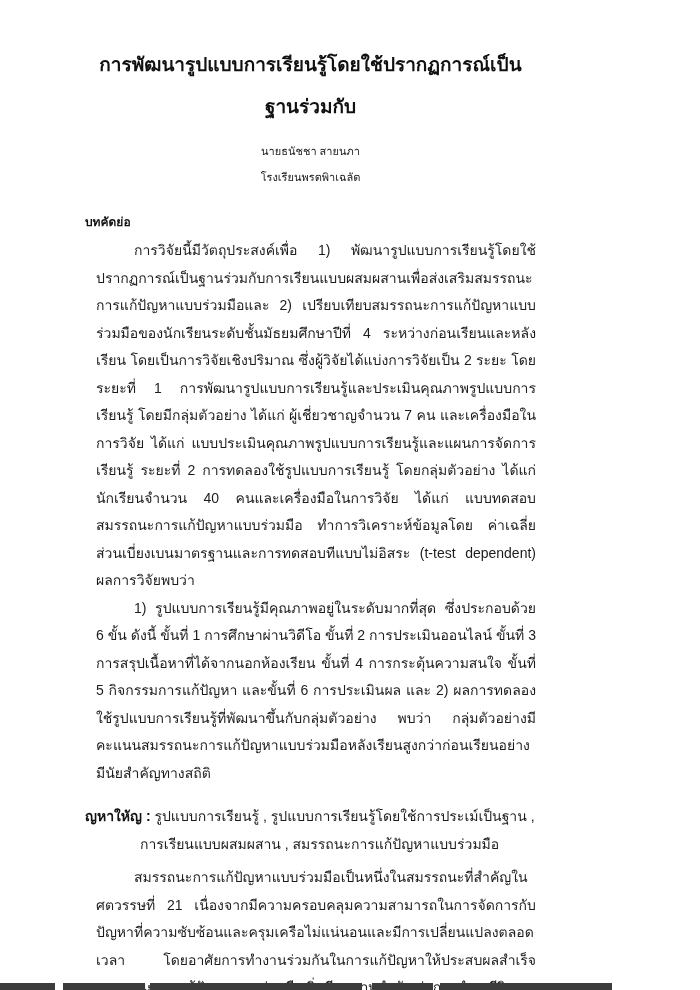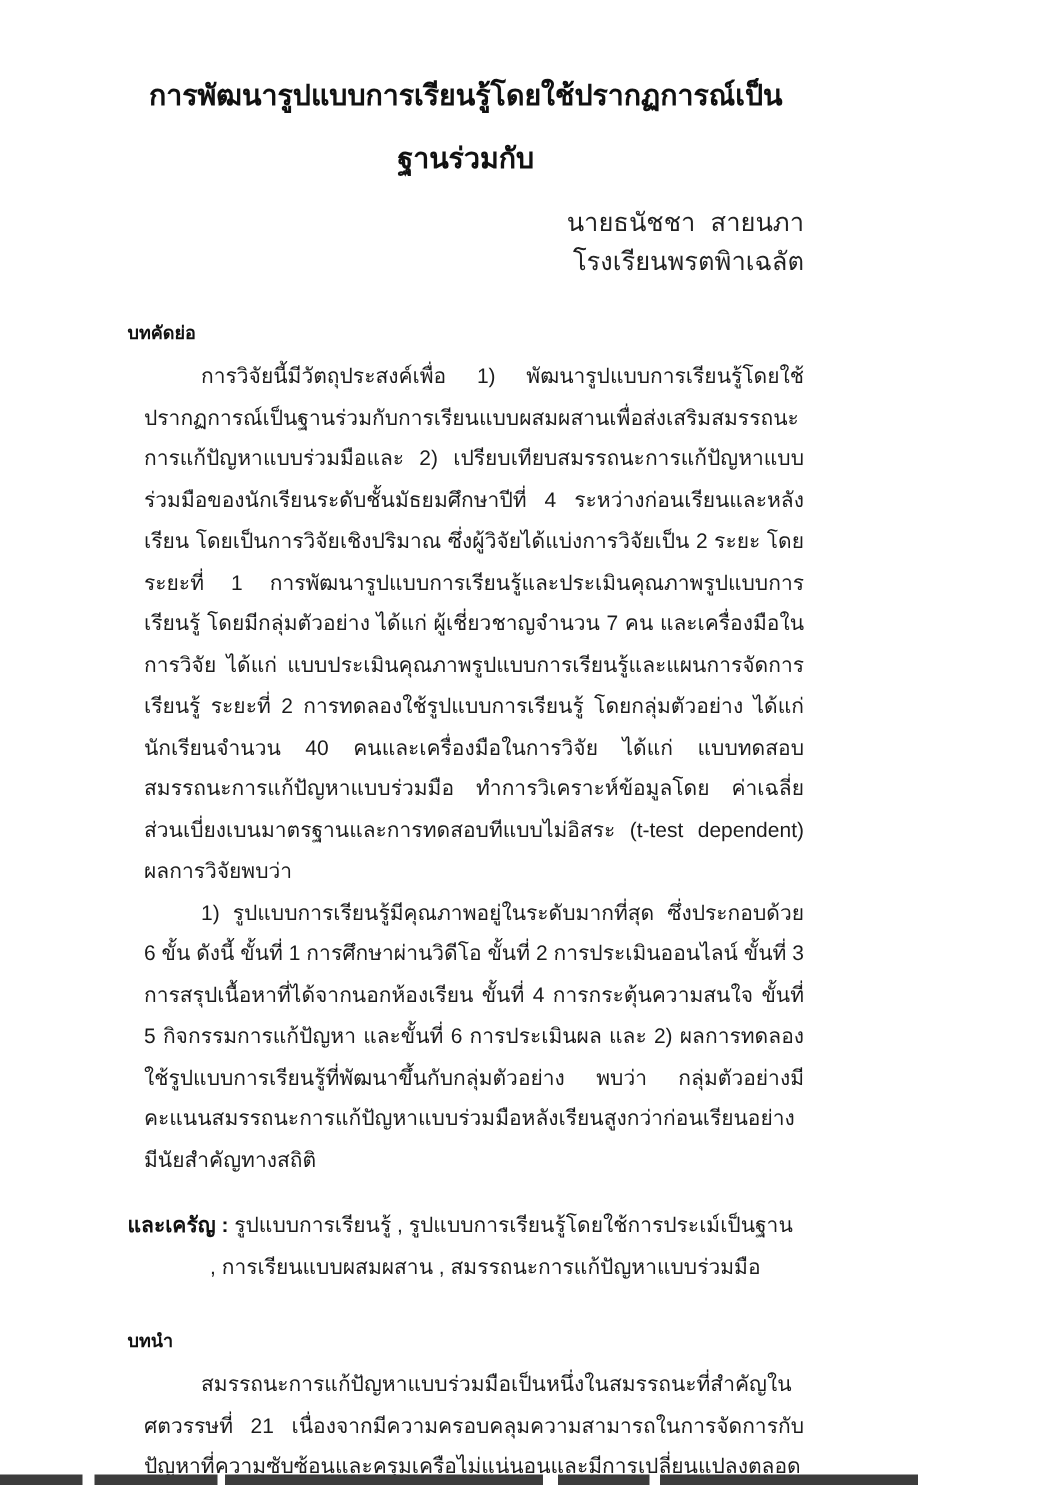--- a/index.html
+++ b/index.html
@@ -20,25 +20,24 @@
   }
   .title {
     text-align: center;
     font-weight: bold;
     font-size: 19px;
     line-height: 42px;
     color: #111111;
   }
   .author-block {
     margin-top: 10px;
-    text-align: right;
-    font-size: 17px;
+    text-align: center;
+    font-size: 11px;
     line-height: 26px;
     color: #222222;
-    font-family: Liberation Mono, monospace;
   }
   .section-heading {
     margin-top: 22px;
     font-size: 12px;
     font-weight: bold;
     color: #111111;
   }
   .body-par {
     margin: 6px 0 0 11px;
     font-size: 14px;
@@ -87,24 +86,23 @@
     <div>นายธนัชชา  สายนภา</div>
     <div>โรงเรียนพรตพิาเฉลัต</div>
   </div>
 
   <div class="section-heading">บทคัดย่อ</div>
 
   <p class="body-par">การวิจัยนี้มีวัตถุประสงค์เพื่อ 1) พัฒนารูปแบบการเรียนรู้โดยใช้ปรากฏการณ์เป็นฐานร่วมกับการเรียนแบบผสมผสานเพื่อส่งเสริมสมรรถนะการแก้ปัญหาแบบร่วมมือและ 2) เปรียบเทียบสมรรถนะการแก้ปัญหาแบบร่วมมือของนักเรียนระดับชั้นมัธยมศึกษาปีที่ 4 ระหว่างก่อนเรียนและหลังเรียน โดยเป็นการวิจัยเชิงปริมาณ ซึ่งผู้วิจัยได้แบ่งการวิจัยเป็น 2 ระยะ โดยระยะที่ 1 การพัฒนารูปแบบการเรียนรู้และประเมินคุณภาพรูปแบบการเรียนรู้ โดยมีกลุ่มตัวอย่าง ได้แก่ ผู้เชี่ยวชาญจำนวน 7 คน และเครื่องมือในการวิจัย ได้แก่ แบบประเมินคุณภาพรูปแบบการเรียนรู้และแผนการจัดการเรียนรู้ ระยะที่ 2 การทดลองใช้รูปแบบการเรียนรู้ โดยกลุ่มตัวอย่าง ได้แก่ นักเรียนจำนวน 40 คนและเครื่องมือในการวิจัย ได้แก่ แบบทดสอบสมรรถนะการแก้ปัญหาแบบร่วมมือ ทำการวิเคราะห์ข้อมูลโดย ค่าเฉลี่ย ส่วนเบี่ยงเบนมาตรฐานและการทดสอบทีแบบไม่อิสระ (t-test dependent) ผลการวิจัยพบว่า</p>
   <p class="body-par no-top">1) รูปแบบการเรียนรู้มีคุณภาพอยู่ในระดับมากที่สุด ซึ่งประกอบด้วย 6 ขั้น ดังนี้ ขั้นที่ 1 การศึกษาผ่านวิดีโอ ขั้นที่ 2 การประเมินออนไลน์ ขั้นที่ 3 การสรุปเนื้อหาที่ได้จากนอกห้องเรียน ขั้นที่ 4 การกระตุ้นความสนใจ ขั้นที่ 5 กิจกรรมการแก้ปัญหา และขั้นที่ 6 การประเมินผล และ 2) ผลการทดลองใช้รูปแบบการเรียนรู้ที่พัฒนาขึ้นกับกลุ่มตัวอย่าง พบว่า กลุ่มตัวอย่างมีคะแนนสมรรถนะการแก้ปัญหาแบบร่วมมือหลังเรียนสูงกว่าก่อนเรียนอย่างมีนัยสำคัญทางสถิติ</p>
 
   <div class="keywords">
-    <span class="kw-label">และเครัญ :</span><span> รูปแบบการเรียนรู้ , รูปแบบการเรียนรู้โดยใช้การประเม์เป็นฐาน , การเรียนแบบผสมผสาน , สมรรถนะการแก้ปัญหาแบบร่วมมือ</span>
+    <span class="kw-label">ญหาใหัญ :</span><span> รูปแบบการเรียนรู้ , รูปแบบการเรียนรู้โดยใช้การประเม์เป็นฐาน , การเรียนแบบผสมผสาน , สมรรถนะการแก้ปัญหาแบบร่วมมือ</span>
   </div>
 
-  <div class="section-heading intro-heading">บทนำ</div>
 
   <p class="body-par">สมรรถนะการแก้ปัญหาแบบร่วมมือเป็นหนึ่งในสมรรถนะที่สำคัญในศตวรรษที่ 21 เนื่องจากมีความครอบคลุมความสามารถในการจัดการกับปัญหาที่ความซับซ้อนและครุมเครือไม่แน่นอนและมีการเปลี่ยนแปลงตลอดเวลา โดยอาศัยการทำงานร่วมกันในการแก้ปัญหาให้ประสบผลสำเร็จ สมรรถนะการแก้ปัญหาแบบร่วมมือเริ่มมีบทบาทสำคัญต่อการดำรงชีวิตของมนุษย์ในสังคมปัจจุบันไม่ว่าจะเป็นในบริบทของโรงเรียน ที่ทำงานหรือในบ้าน (Valerie et al. 2014) ตลอดจนการสร้างแรงงานในอนาคต การแก้ปัญหาแบบร่วมมือเป็นกระบวนการแก้ปัญหาร่วมกันที่เกี่ยวข้องเฉพาะกับกระบวนการรู้คิดเฉพาะบุคคล (Cognitive skills) และ</p>
 
   <div class="bottom-bar">
     <div class="seg" style="left:0px;width:55px"></div>
     <div class="seg" style="left:63px;width:82px"></div>
     <div class="seg" style="left:150px;width:212px"></div>
     <div class="seg" style="left:372px;width:61px"></div>
     <div class="seg" style="left:440px;width:172px"></div>
     <div class="seg" style="left:626px;width:74px"></div>

